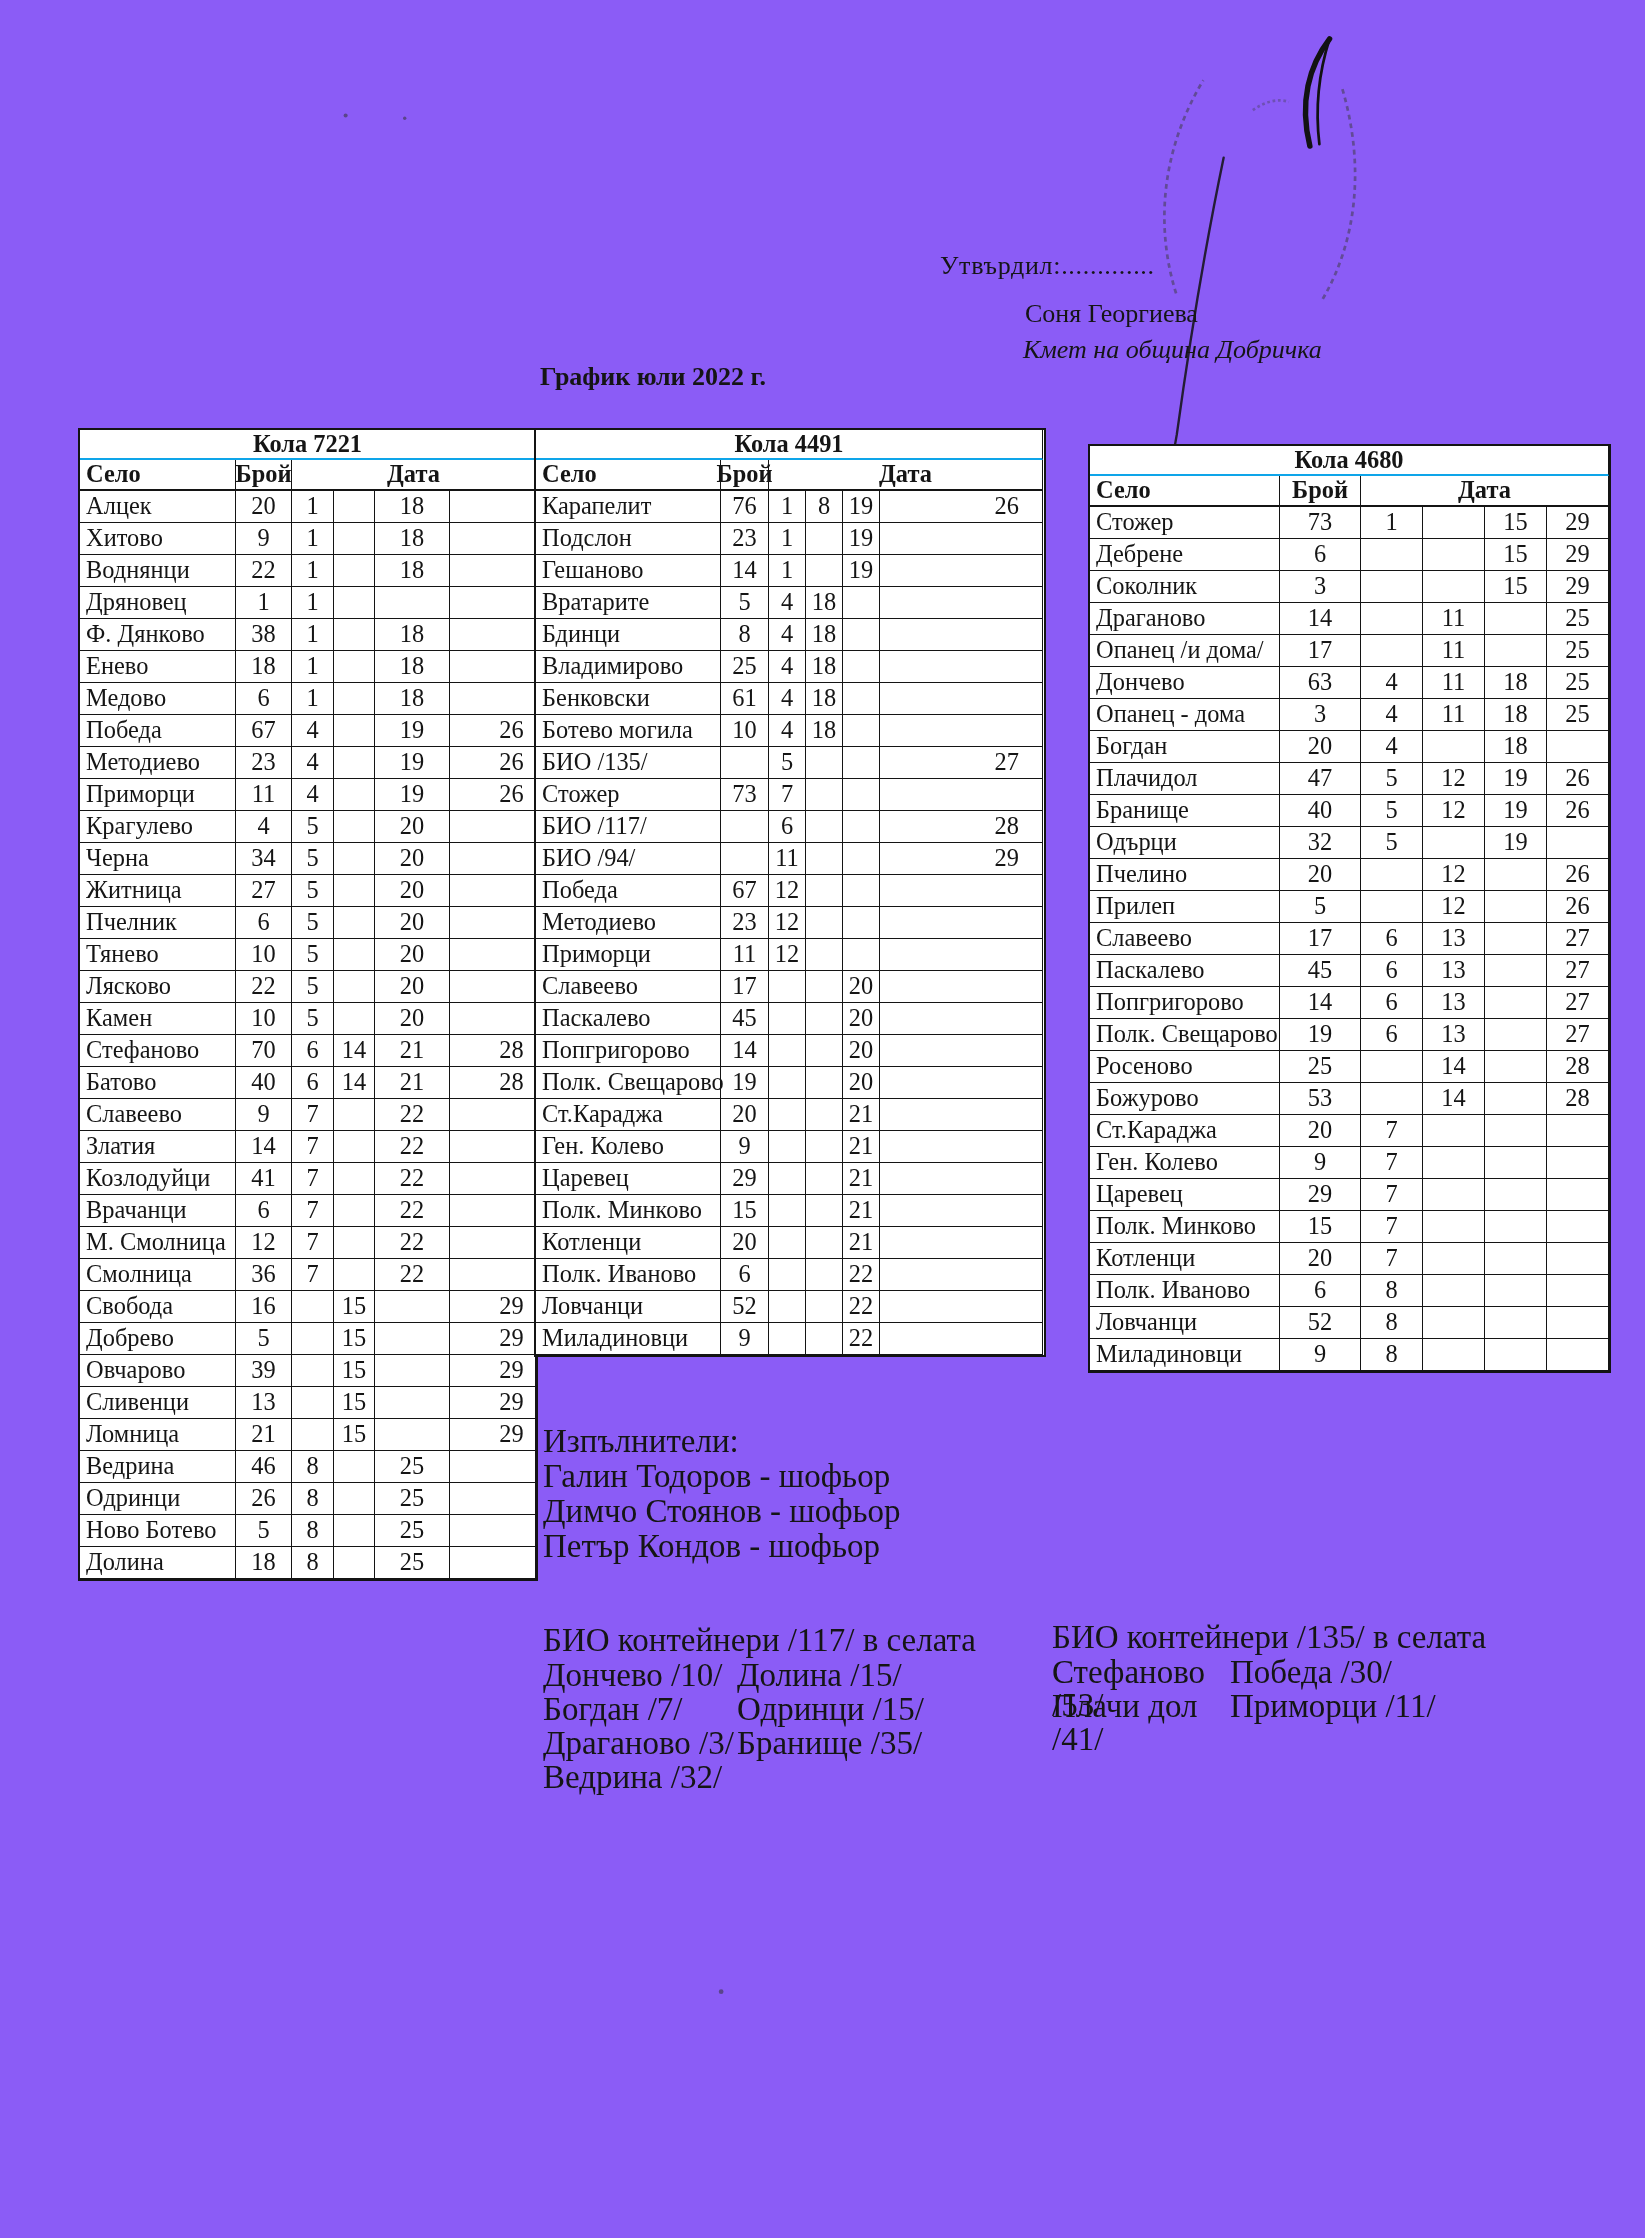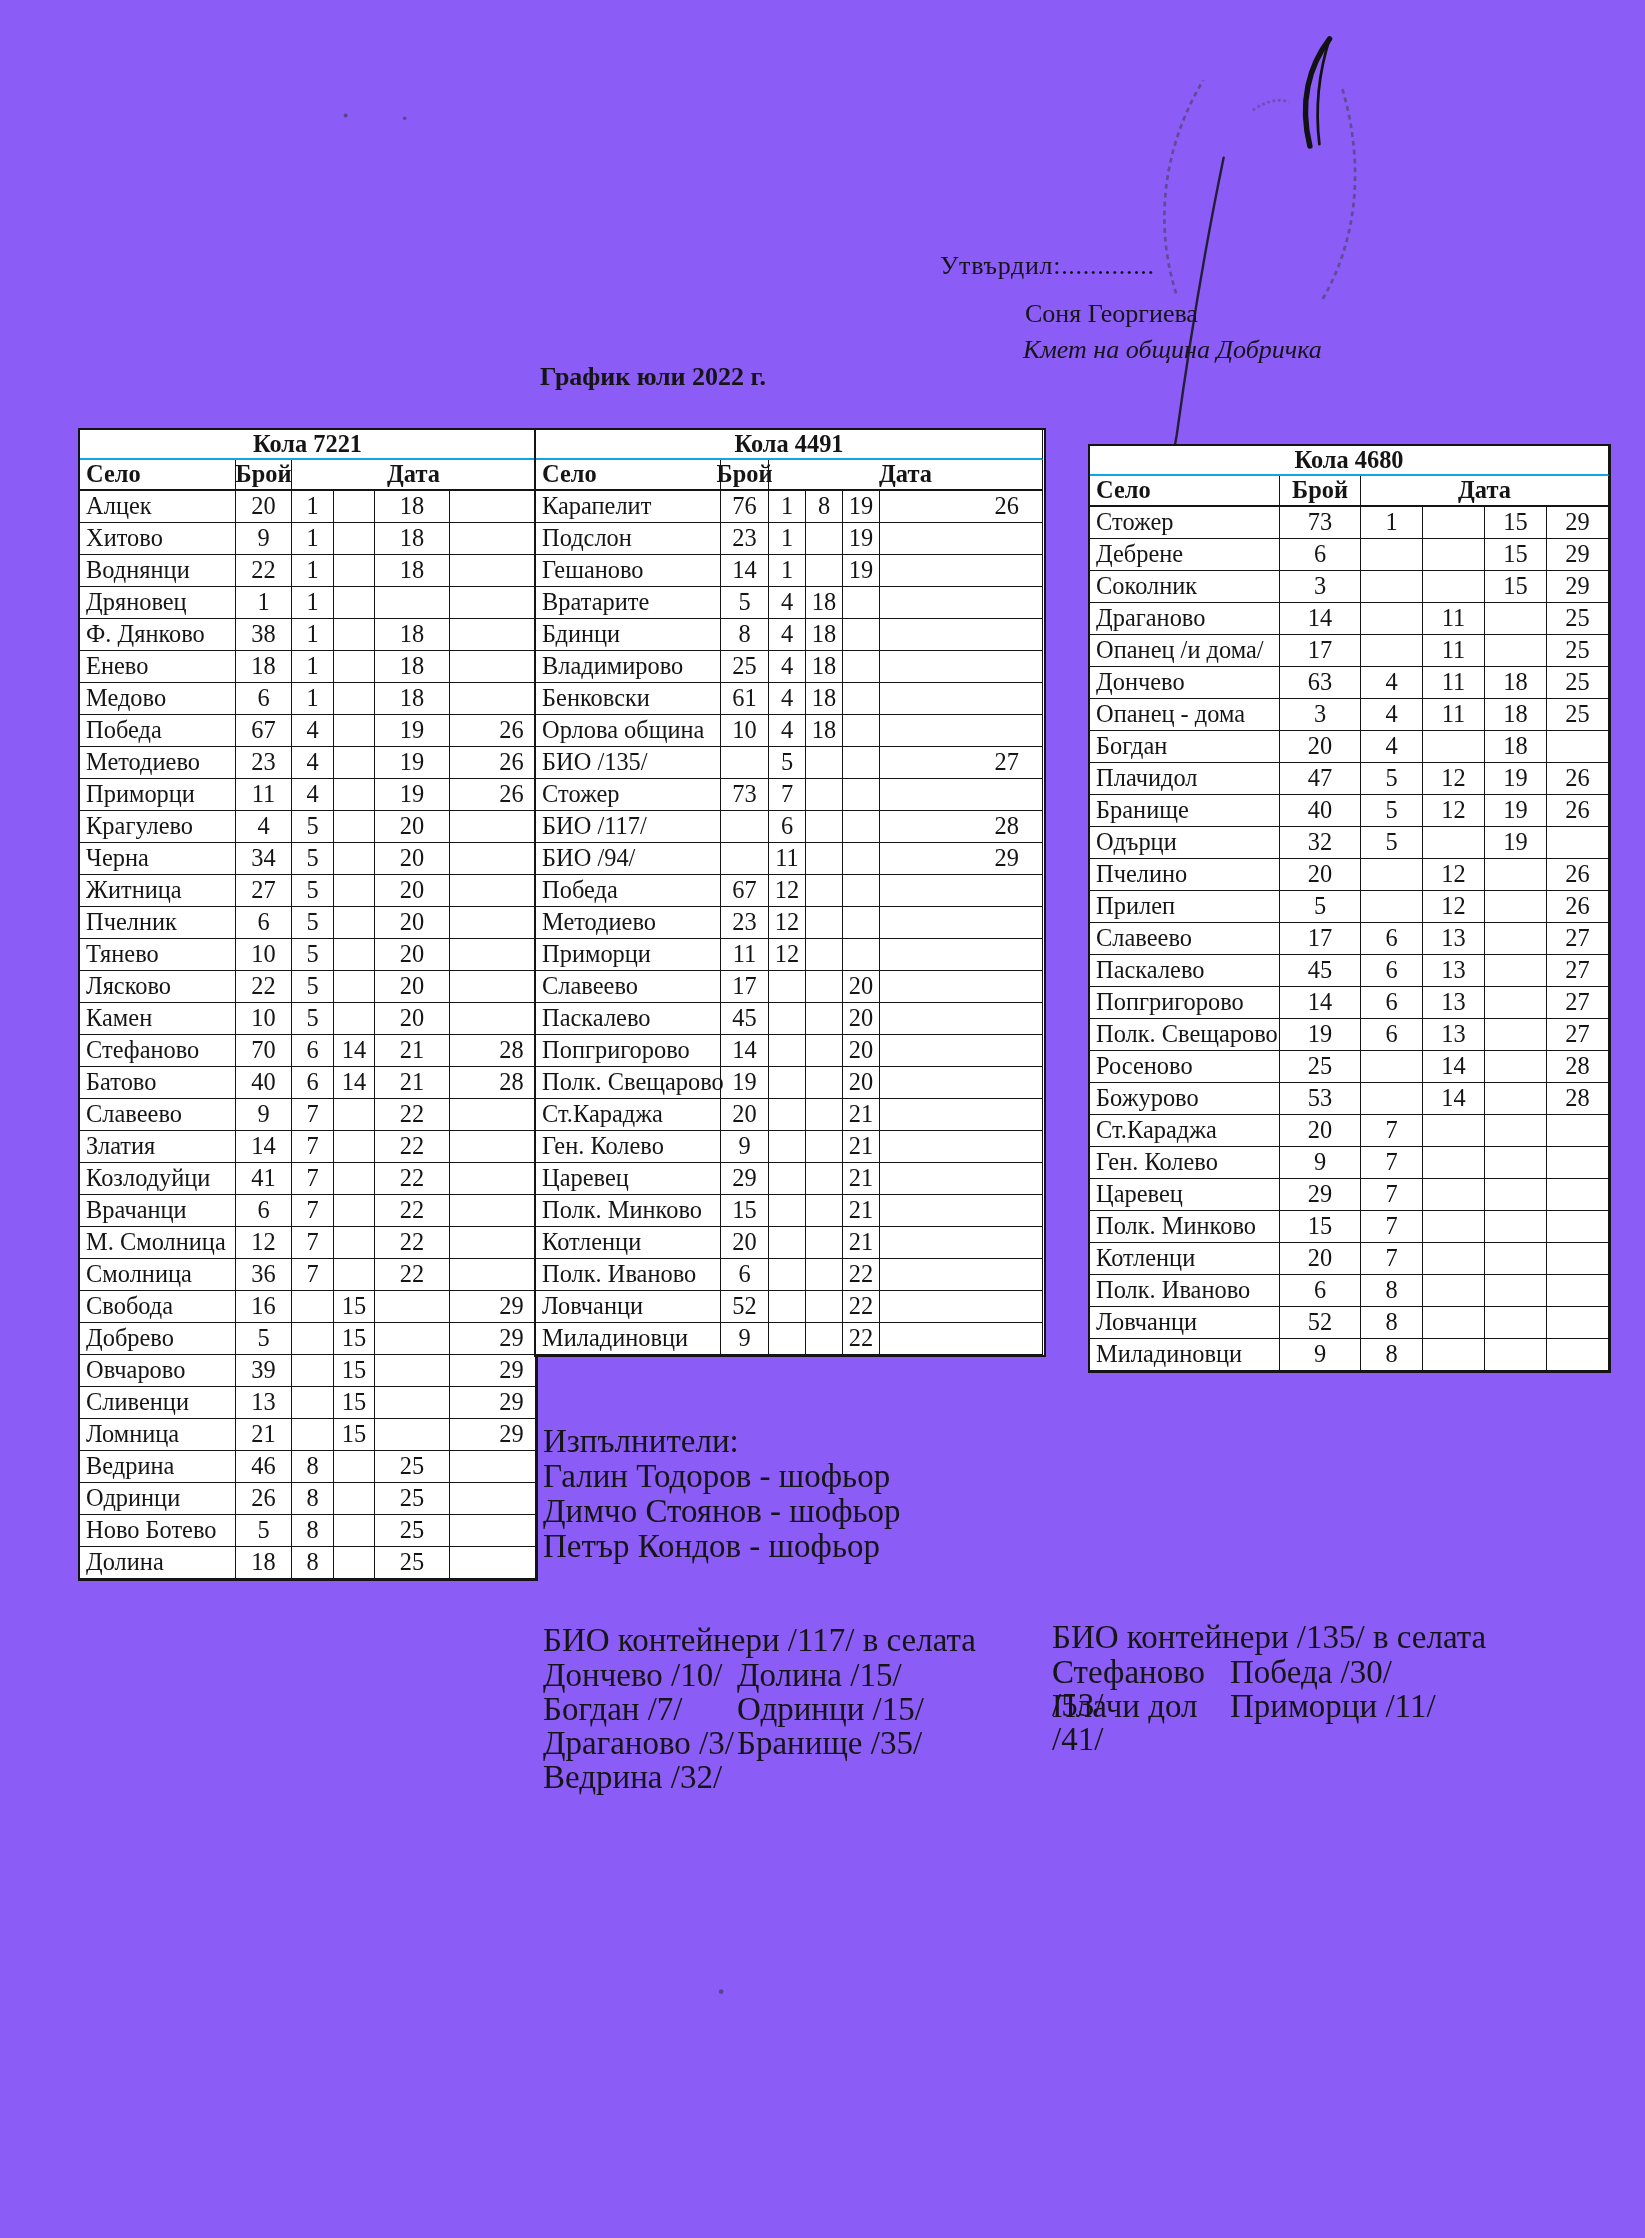--- a/index.html
+++ b/index.html
@@ -324,21 +324,21 @@
       <div class="c d1">4</div>
       <div class="c d2">18</div>
       <div class="c d3"></div>
       <div class="c d4"></div>
       <div class="c vil">Бенковски</div>
       <div class="c cnt">61</div>
       <div class="c d1">4</div>
       <div class="c d2">18</div>
       <div class="c d3"></div>
       <div class="c d4"></div>
-      <div class="c vil">Орлова община</div>
+      <div class="c vil">Ботево могила</div>
       <div class="c cnt">10</div>
       <div class="c d1">4</div>
       <div class="c d2">18</div>
       <div class="c d3"></div>
       <div class="c d4"></div>
       <div class="c vil">БИО /135/</div>
       <div class="c cnt"></div>
       <div class="c d1">5</div>
       <div class="c d2"></div>
       <div class="c d3"></div>

